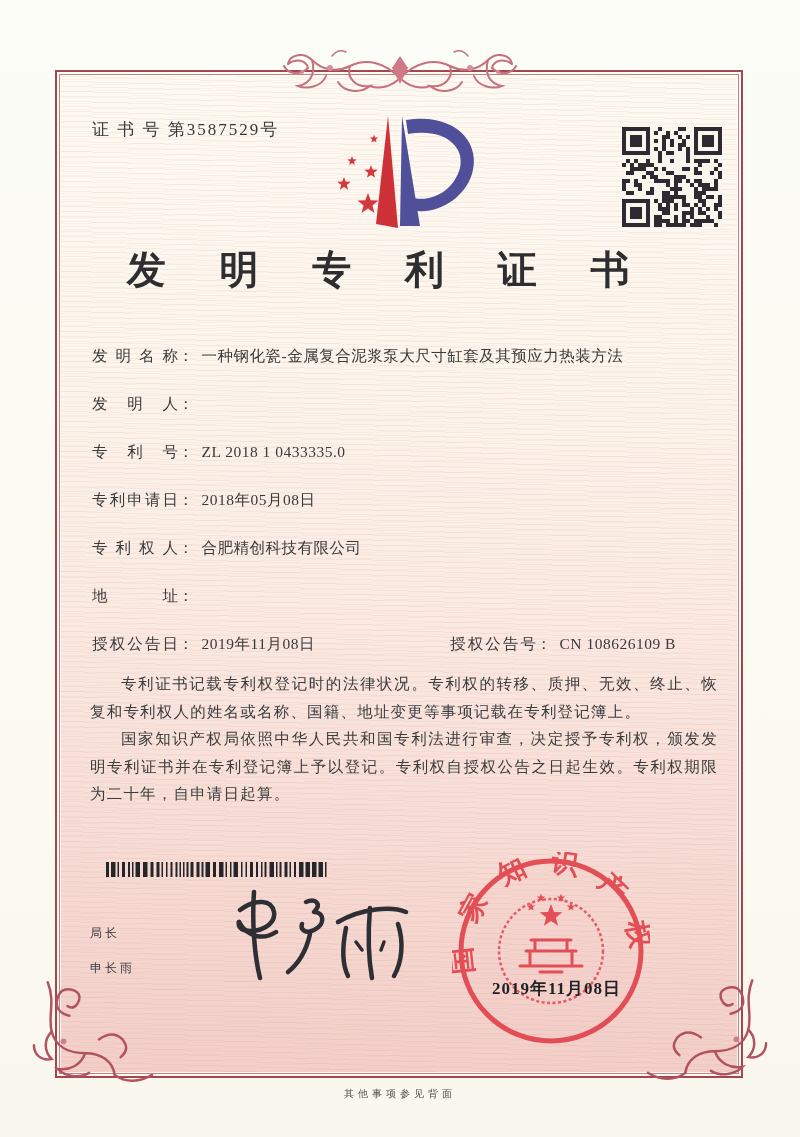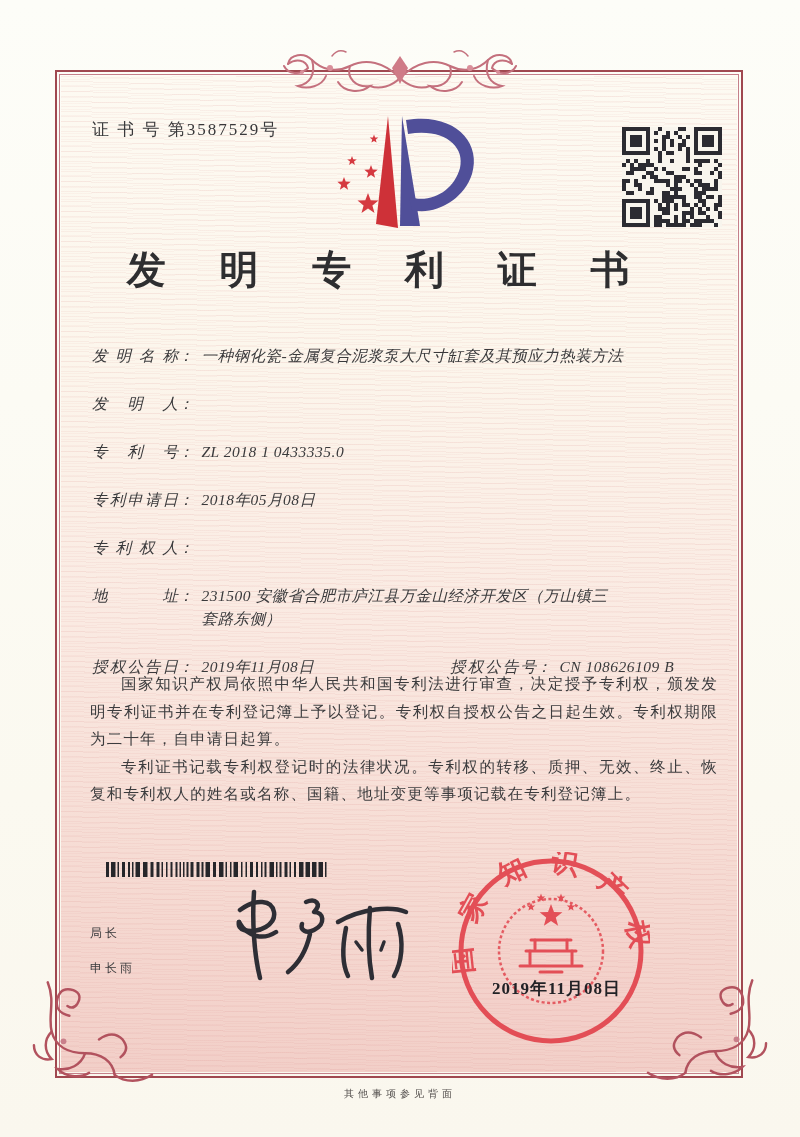--- a/index.html
+++ b/index.html
@@ -27,21 +27,21 @@
 
   
   .cert-no{position:absolute;left:92px;top:118px;font-size:17px;letter-spacing:2px;color:#39393b;z-index:2;}
   .logo{position:absolute;left:322px;top:110px;width:172px;height:124px;z-index:2;}
   .qr{position:absolute;left:622px;top:127px;width:100px;height:100px;background:#f8f5ed;z-index:2;}
   .title{position:absolute;left:-11px;width:800px;top:243px;text-align:center;
     font-size:39px;font-weight:bold;letter-spacing:22px;color:#2e2e30;z-index:2;}
 
   
   .fields{position:absolute;left:92px;top:344px;width:624px;font-size:15.5px;color:#3a3a3c;z-index:2;}
-  .frow{display:flex;margin-bottom:25px;line-height:23px;align-items:flex-start;font-style:italic;}
+  .frow{display:flex;margin-bottom:25px;line-height:23px;align-items:flex-start;}
   .flabel{display:inline-block;width:86px;flex:none;text-align:justify;text-align-last:justify;}
   .fcolon{flex:none;margin-right:8px;}
   .fvalue{letter-spacing:.5px;}
   .fvalue.addr{max-width:420px;}
   .pair{display:flex;}
   .pair1{width:358px;flex:none;}
 
   
   .body-text{position:absolute;left:90px;top:670px;width:628px;z-index:2;
     font-size:15.5px;line-height:27.5px;color:#3c3c3e;text-align:justify;}
@@ -145,43 +145,43 @@
       <span class="fvalue">ZL 2018 1 0433335.0</span>
     </div>
     <div class="frow">
       <span class="flabel">专利申请日</span>
         <span class="fcolon">：</span>
       <span class="fvalue">2018年05月08日</span>
     </div>
     <div class="frow">
       <span class="flabel">专利权人</span>
         <span class="fcolon">：</span>
+      <span class="fvalue">合肥精创科技有限公司</span>
     </div>
     <div class="frow">
       <span class="flabel">地址</span>
         <span class="fcolon">：</span>
-      <span class="fvalue addr">231500 安徽省合肥市庐江县万金山经济开发区（万山镇三套路东侧）</span>
     </div>
     <div class="frow">
       <span class="pair pair1">
         <span class="flabel">授权公告日</span>
           <span class="fcolon">：</span>
         <span class="fvalue">2019年11月08日</span>
       </span>
       <span class="pair">
         <span class="flabel">授权公告号</span>
           <span class="fcolon">：</span>
         <span class="fvalue">CN 108626109 B</span>
       </span>
     </div>
   </div>
 
   <div class="body-text">
+    <p>专利证书记载专利权登记时的法律状况。专利权的转移、质押、无效、终止、恢复和专利权人的姓名或名称、国籍、地址变更等事项记载在专利登记簿上。</p>
     <p>国家知识产权局依照中华人民共和国专利法进行审查，决定授予专利权，颁发发明专利证书并在专利登记簿上予以登记。专利权自授权公告之日起生效。专利权期限为二十年，自申请日起算。</p>
-    <p>专利证书记载专利权登记时的法律状况。专利权的转移、质押、无效、终止、恢复和专利权人的姓名或名称、国籍、地址变更等事项记载在专利登记簿上。</p>
   </div>
 
   <svg class="barcode" id="barcode" viewBox="0 0 226 15" preserveAspectRatio="none">
       <path d="M2,0h3v15h-3zM7,0h4.5v15h-4.5zM13.5,0h1.5v15h-1.5zM18,0h3v15h-3zM24,0h2v15h-2zM28,0h1.5v15h-1.5zM31.5,0h4.5v15h-4.5zM39,0h4.5v15h-4.5zM46.5,0h3v15h-3zM52.5,0h3v15h-3zM57.5,0h1.5v15h-1.5zM62,0h1.5v15h-1.5zM66.5,0h2v15h-2zM71.5,0h2v15h-2zM75.5,0h1.5v15h-1.5zM79,0h1.5v15h-1.5zM82.5,0h2v15h-2zM86.5,0h3v15h-3zM92.5,0h3v15h-3zM97.5,0h2v15h-2zM101.5,0h4.5v15h-4.5zM109,0h3v15h-3zM115,0h4.5v15h-4.5zM121.5,0h1.5v15h-1.5zM126,0h1.5v15h-1.5zM129.5,0h4.5v15h-4.5zM137,0h1.5v15h-1.5zM141.5,0h1.5v15h-1.5zM146,0h3v15h-3zM152,0h2v15h-2zM157,0h1.5v15h-1.5zM160.5,0h2v15h-2zM165.5,0h4.5v15h-4.5zM172,0h1.5v15h-1.5zM175.5,0h2v15h-2zM180.5,0h3v15h-3zM185.5,0h1.5v15h-1.5zM190,0h2v15h-2zM195,0h4.5v15h-4.5zM201.5,0h4.5v15h-4.5zM208,0h4.5v15h-4.5zM214.5,0h4.5v15h-4.5zM221,0h1.5v15h-1.5z" fill="#26262a"></path>
     </svg>
 
   <div class="issuer">
     <div>局长</div>
     <div>申长雨</div>
   </div>

